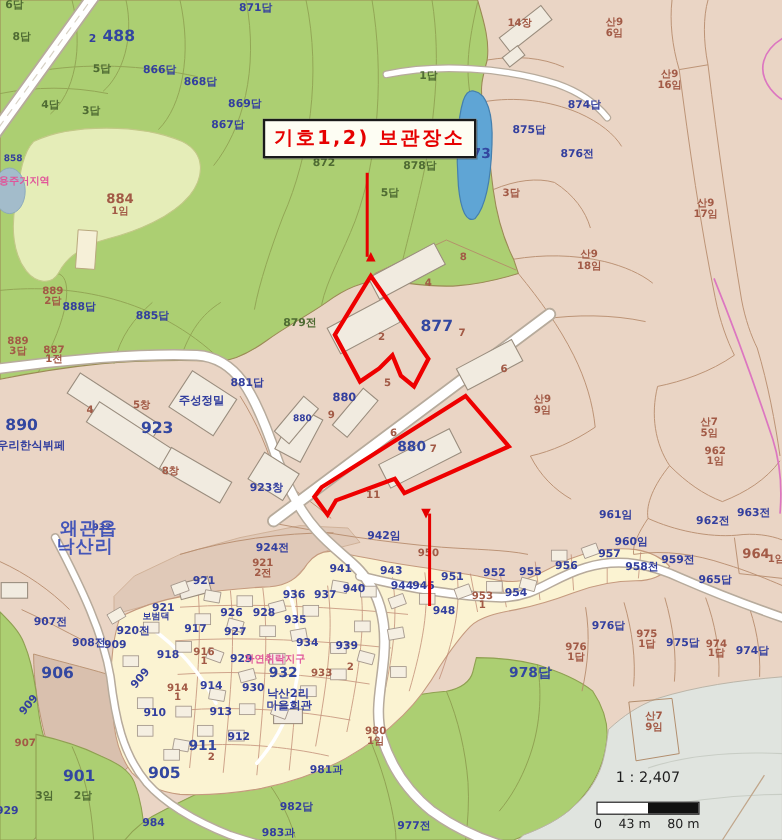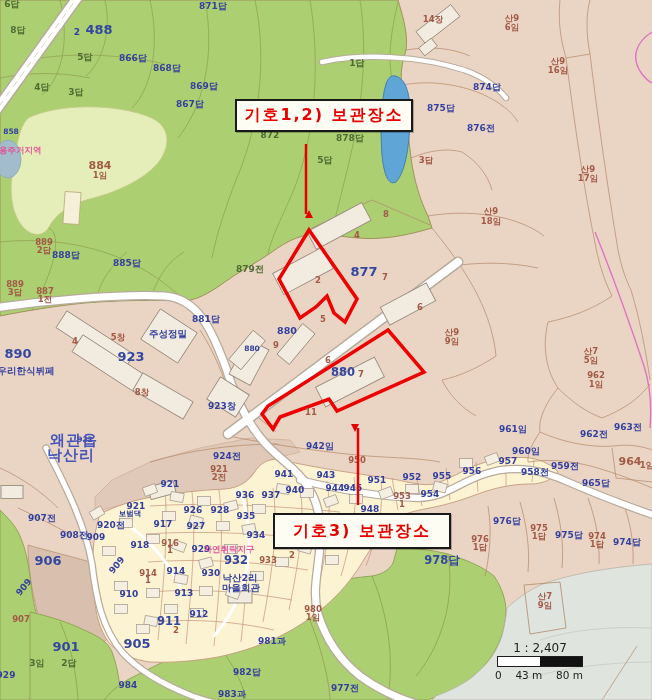--- a/index.html
+++ b/index.html
@@ -18,21 +18,21 @@
   .c-p{fill:#e0559a;font-size:8.5px;font-weight:bold}
   .c-P{fill:#4556b8;font-size:15px;font-weight:bold;letter-spacing:1px}
   .c-w{fill:#333f9e;font-size:9.5px;font-weight:bold}
   
   .anno-box{position:absolute;background:#fdfdf3;border:2px solid #1a1a1a;
             display:flex;align-items:center;justify-content:center;
             box-shadow:1px 1px 0 rgba(0,0,0,.25);}
   .anno-box span{color:#e60000;font-weight:bold;font-size:16px;letter-spacing:2px;white-space:nowrap;}
   
   .scalebar{position:absolute;left:497px;top:641px;width:86px;color:#1d1d1d;}
-  .scalebar .ratio{font-size:12px;text-align:center;margin-bottom:1px;font-weight:500;}
+  .scalebar .ratio{font-size:12px;text-align:center;margin-bottom:13px;font-weight:500;}
   .scalebar .bar{height:9px;border:1px solid #1d1d1d;background:#fff;display:flex;}
   .scalebar .half{width:50%;height:100%;}
   .scalebar .half.black{background:#111;}
   .scalebar .ticks{display:flex;justify-content:space-between;font-size:10.5px;margin-top:2px;}
   .scalebar .ticks span:first-child{margin-left:-2px;}
 </style>
 </head>
 <body>
 
 <div class="stage">
@@ -427,25 +427,22 @@
         <text x="627" y="545" class="lb c-b">974답</text>
         <text x="597" y="539" class="lb c-r">974</text>
         <text x="597" y="547" class="lb c-r">1답</text>
       </g>
   <g id="arrow-layer">
         <line x1="306" y1="144" x2="306" y2="214" stroke="#e60000" stroke-width="2.5" marker-end="url(#arrh)"></line>
         <line x1="358" y1="505" x2="358" y2="428" stroke="#e60000" stroke-width="2.5" marker-end="url(#arrh)"></line>
       </g>
 </svg>
 
-<div class="anno-box" id="box1" style="left: 219px; top: 99px; width: 174px; height: 29px; margin-left: 16px;">
+<div class="anno-box" id="box1" style="left: 219px; top: 99px; width: 174px; height: 29px;">
   <span>기호1,2) 보관장소</span>
-</div>
-<div class="anno-box" id="box2" style="left: 273px; top: 513px; width: 174px; height: 32px;">
-  <span>기호3) 보관장소</span>
 </div>
 
 <div class="scalebar">
   <div class="ratio">1 : 2,407</div>
   <div class="bar">
     <div class="half white"></div>
     <div class="half black"></div>
   </div>
   <div class="ticks">
     <span>0</span>

